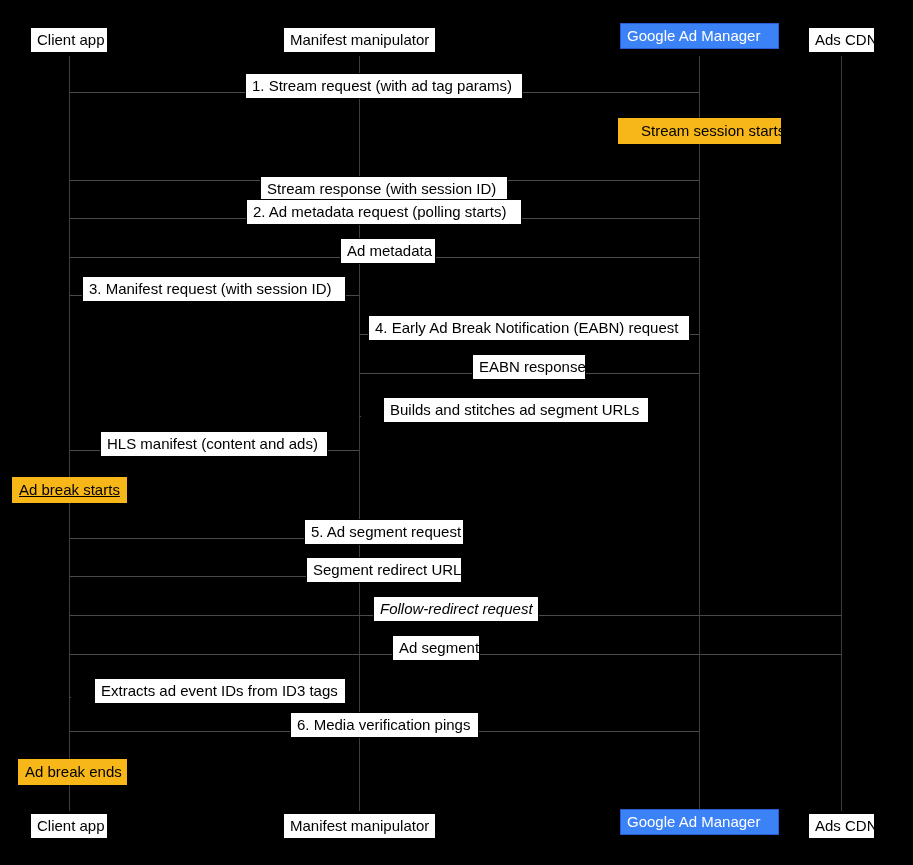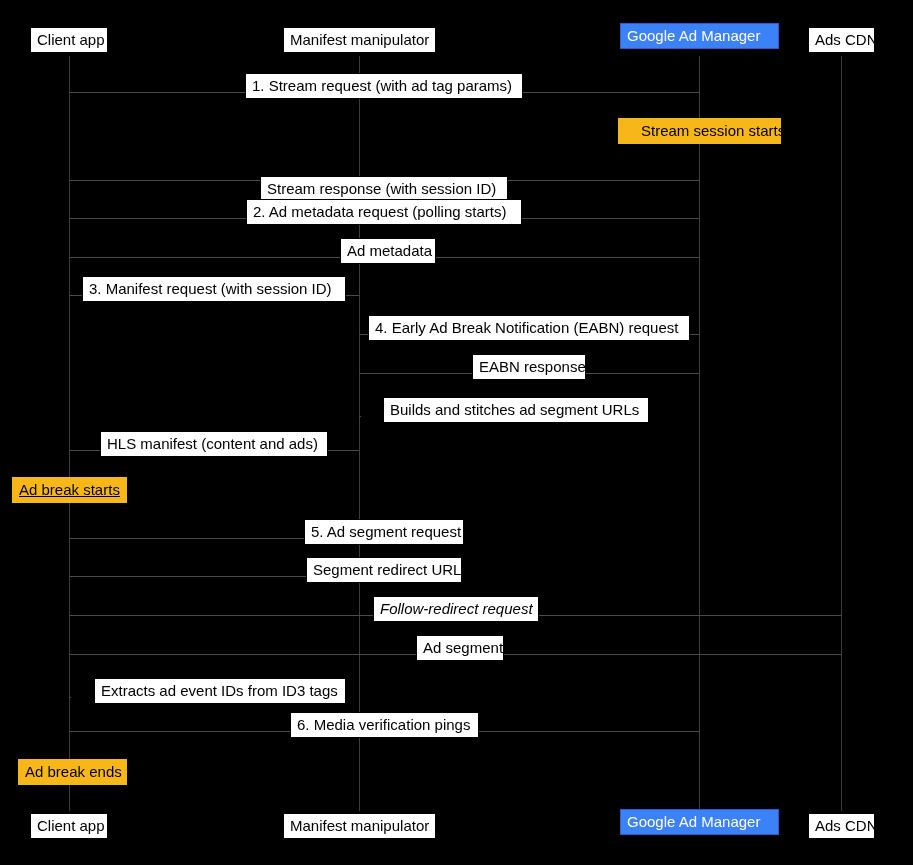--- a/index.html
+++ b/index.html
@@ -99,19 +99,19 @@
     <div class="node msg" style="left: 246px; top: 199px; width: 276px;">2. Ad metadata request (polling starts)</div>
     <div class="node msg" style="left: 340px; top: 238px; width: 96px;">Ad metadata</div>
     <div class="node msg" style="left: 82px; top: 276px; width: 264px;">3. Manifest request (with session ID)</div>
     <div class="node msg" style="left: 368px; top: 315px; width: 322px;">4. Early Ad Break Notification (EABN) request</div>
     <div class="node msg" style="left: 472px; top: 354px; width: 114px;">EABN response</div>
     <div class="node msg" style="left: 383px; top: 397px; width: 266px;">Builds and stitches ad segment URLs</div>
     <div class="node msg" style="left: 100px; top: 431px; width: 228px;">HLS manifest (content and ads)</div>
     <div class="node msg" style="left: 304px; top: 519px; width: 160px;">5. Ad segment request</div>
     <div class="node msg" style="left: 306px; top: 557px; width: 156px;">Segment redirect URL</div>
     <div class="node msg" style="left: 373px; top: 596px; width: 166px; font-style: italic;">Follow-redirect request</div>
-    <div class="node msg" style="left: 416px; top: 635px; width: 88px; text-align: right;">Ad segment</div>
+    <div class="node msg" style="left: 392px; top: 635px; width: 88px; text-align: right;">Ad segment</div>
     <div class="node msg" style="left: 94px; top: 678px; width: 252px;">Extracts ad event IDs from ID3 tags</div>
     <div class="node msg" style="left: 290px; top: 712px; width: 189px;">6. Media verification pings</div>
     <div class="node note" style="left: 618px; top: 118px; width: 163px; padding-left: 22px;">Stream session starts</div>
     <div class="node note" style="left: 12px; top: 477px; width: 115px; text-decoration: underline;">Ad break starts</div>
     <div class="node note" style="left: 18px; top: 759px; width: 109px;">Ad break ends</div>
   </div>
 
 </body></html>

